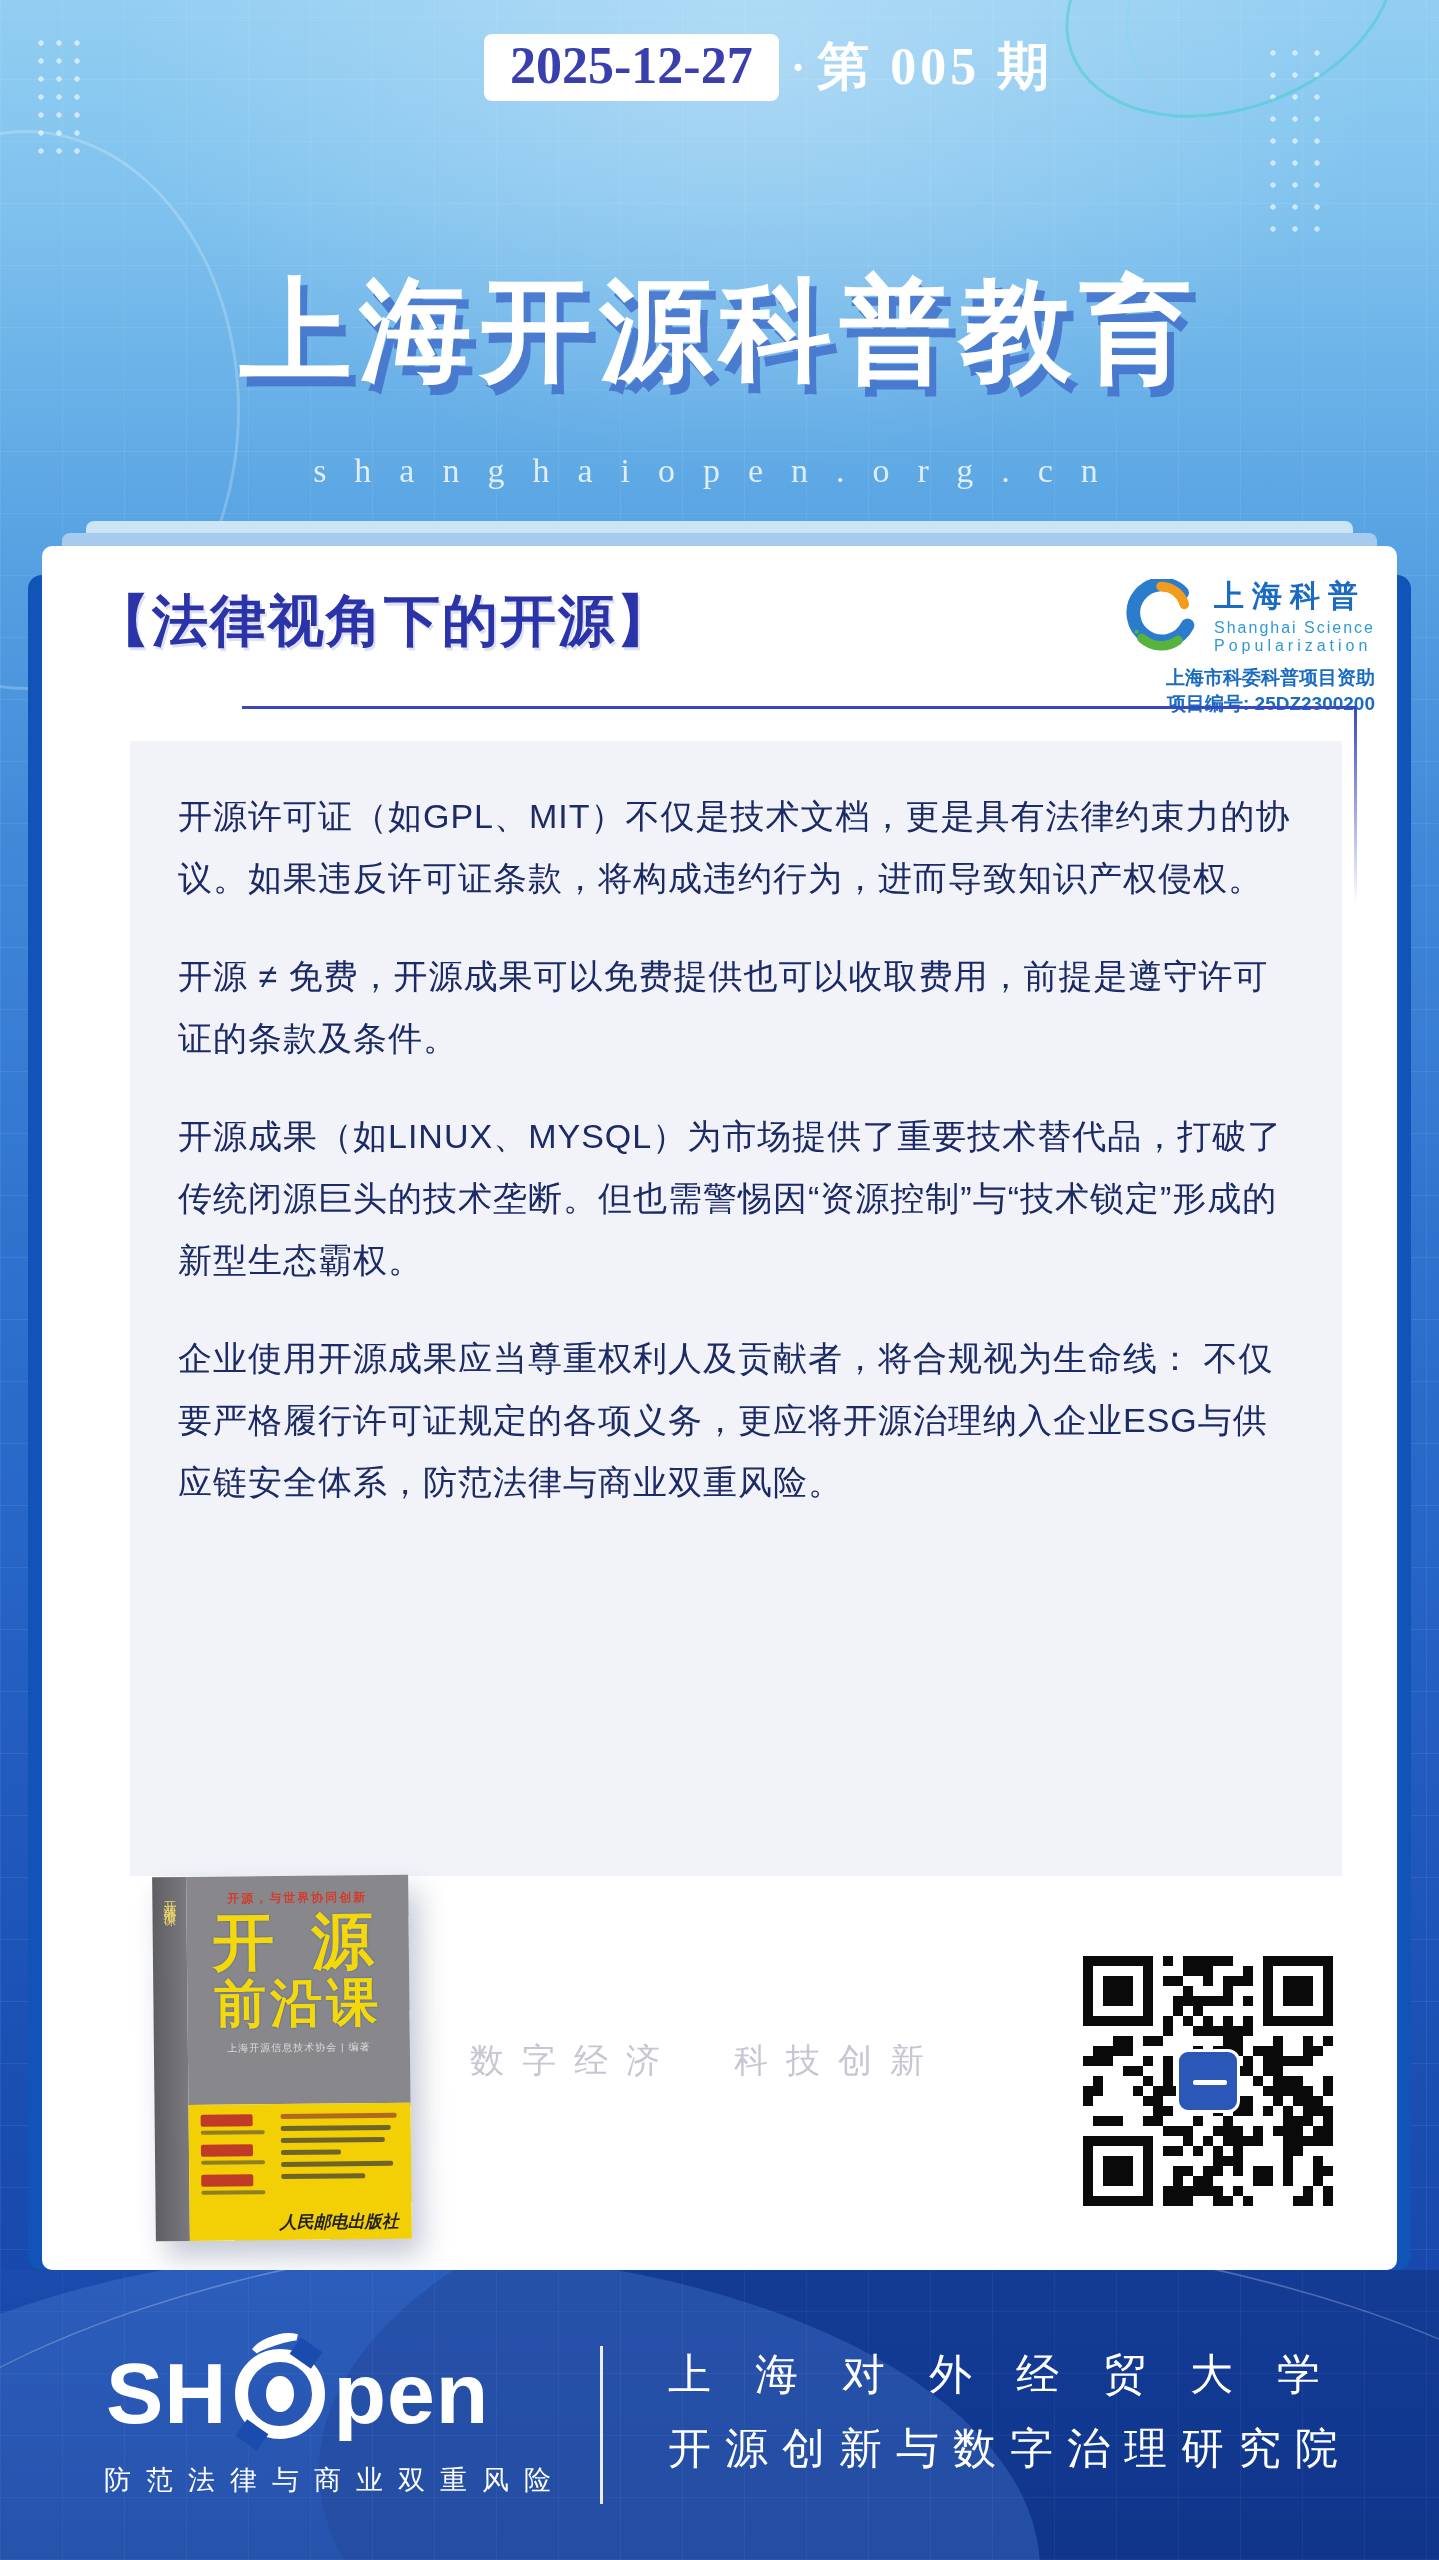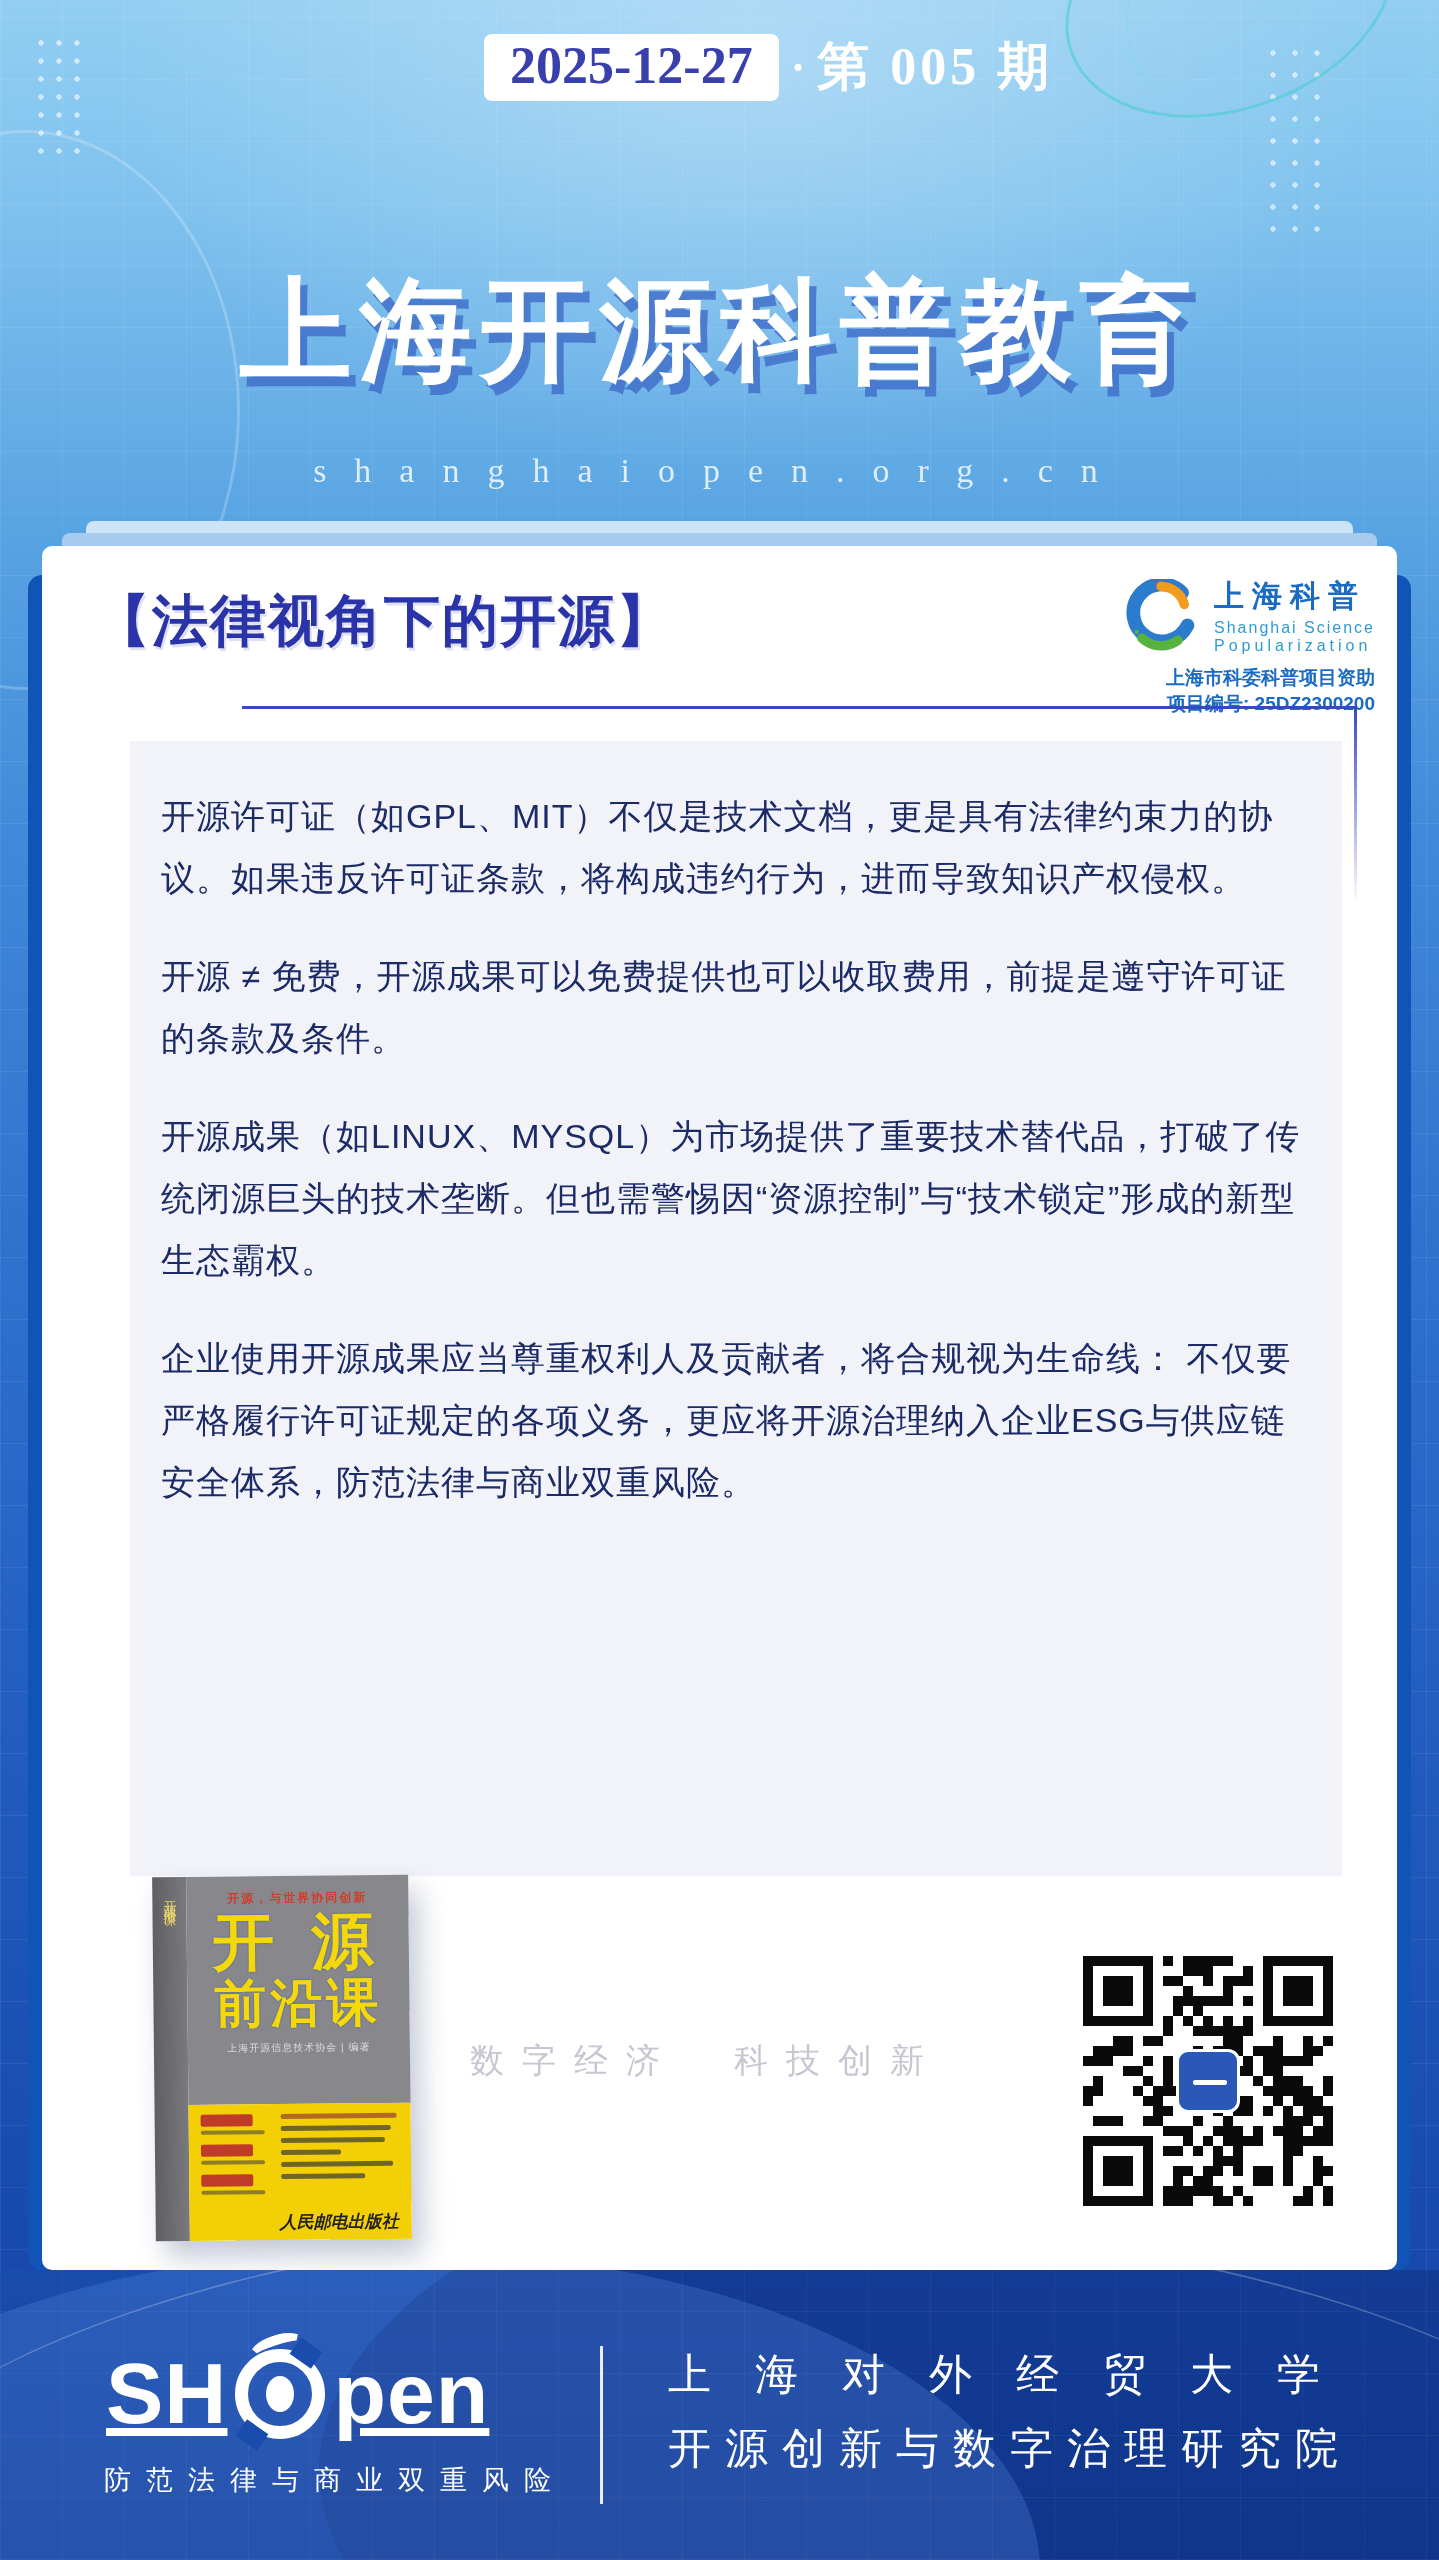--- a/index.html
+++ b/index.html
@@ -53,21 +53,21 @@
   .sponsor-en1 { font-size:16px; color:#2f9ad2; letter-spacing:2px; margin-top:2px; }
   .sponsor-en2 { font-size:16px; color:#2f9ad2; letter-spacing:4px; }
   .sponsor-fund { margin-top:10px; font-size:19px; color:#1a6bc2; font-weight:bold; }
   .sponsor-no { font-size:19px; color:#1a6bc2; font-weight:bold; }
 
   .deco-line-h { position:absolute; left:200px; top:160px; width:1115px; height:3px; background:#3947c2; }
   .deco-line-v { position:absolute; left:1312px; top:160px; width:3px; height:198px;
     background:linear-gradient(#3947c2, rgba(57,71,194,0)); }
 
   .panel { position:absolute; left:88px; top:195px; width:1212px; height:1135px; background:#f1f3f9;
-    padding:44px 31px 0; font-size:34px; line-height:62px; color:#1c2a66; letter-spacing:1px; }
+    padding:44px 48px 0; font-size:34px; line-height:62px; color:#1c2a66; letter-spacing:1px; }
   .panel p { margin:0 0 36px; }
 
   
   .book { position:absolute; left:112px; top:1330px; width:256px; height:364px; display:flex;
     box-shadow:10px 16px 28px rgba(20,40,90,.25); transform:rotate(-.6deg); }
   .book-spine { width:34px; background:linear-gradient(90deg,#5e5e63,#79797e); display:flex; align-items:flex-start; justify-content:center; padding-top:14px; }
   .book-spine span { writing-mode:vertical-rl; color:#e8d46a; font-size:13px; letter-spacing:3px; }
   .book-cover { flex:1; display:flex; flex-direction:column; }
   .cover-top { background:#88888c; flex:0 0 228px; text-align:center; padding-top:14px; }
   .book-tagline { color:#d23c2a; font-size:12px; letter-spacing:2px; font-weight:bold; }
@@ -102,21 +102,21 @@
     background:linear-gradient(180deg,#1a4cae,#123d97); }
   .wave1 { position:absolute; left:-260px; bottom:-330px; width:1300px; height:640px; border-radius:50%;
     background:rgba(90,140,225,.28); }
   .wave2 { position:absolute; right:-380px; bottom:-260px; width:1500px; height:700px; border-radius:50%;
     background:rgba(15,48,130,.55); }
   .wave-line { position:absolute; left:-200px; bottom:-420px; width:1900px; height:760px; border-radius:50%;
     border-top:2px solid rgba(255,255,255,.25); }
   .footer .grid-overlay { opacity:.6; }
 
   .f-logo { position:absolute; left:106px; top:74px; display:flex; align-items:center; color:#fff;
-    font-weight:800; font-size:86px; letter-spacing:1px;text-decoration:underline; }
+    font-weight:800; font-size:86px; letter-spacing:1px; }
   .logo-o { width:90px; height:90px; margin:0 8px; position:relative; }
   .logo-o .ring { position:absolute; inset:0; border:13px solid #fff; border-radius:50%; }
   .logo-o .notch1 { position:absolute; left:58px; top:-6px; width:26px; height:20px; background:#1a4cae; transform:rotate(35deg); }
   .logo-o .notch2 { position:absolute; left:4px; top:76px; width:26px; height:20px; background:#1a4cae; transform:rotate(35deg); }
   .logo-o .dot { position:absolute; left:31px; top:27px; width:28px; height:36px; background:#fff; border-radius:50%; }
   .logo-o .flick { position:absolute; left:14px; top:-14px; width:56px; height:26px; border-radius:50%;
     border-top:10px solid #fff; border-left:6px solid transparent; border-right:6px solid transparent; transform:rotate(-18deg); }
   .f-org { position:absolute; left:104px; top:192px; color:#fff; font-size:27px; letter-spacing:15px; }
   .f-div { position:absolute; left:600px; top:76px; width:3px; height:158px; background:rgba(255,255,255,.9); }
   .f-uni { position:absolute; left:668px; top:76px; color:#fff; font-size:43px; letter-spacing:44px; white-space:nowrap; }

